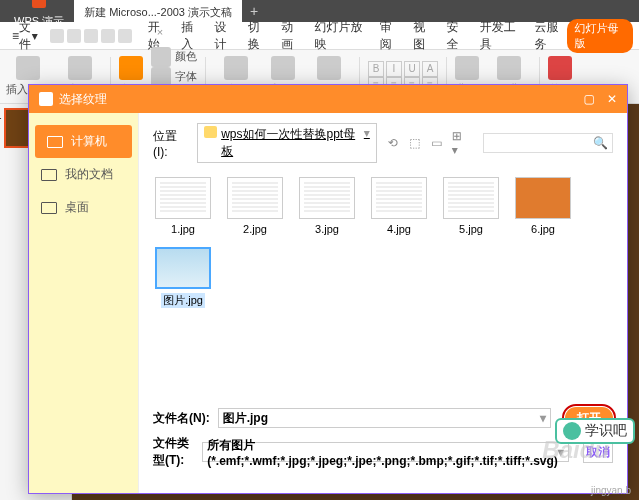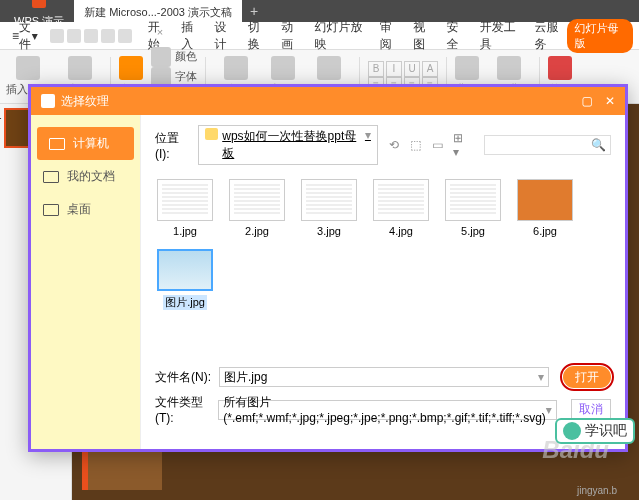--- a/index.html
+++ b/index.html
@@ -34,21 +34,21 @@
 .mini-btns { display: flex; gap: 2px; }
 .mini-btn { width: 16px; height: 16px; border: 1px solid #ccc; font-size: 10px; display: flex; align-items: center; justify-content: center; color: #aaa; }
 
 .workspace { position: absolute; top: 104px; left: 0; right: 0; bottom: 0; display: flex; background: #444; }
 .slide-panel { width: 72px; background: #f5f5f5; border-right: 1px solid #ddd; padding: 4px; }
 .slide-thumb { width: 60px; height: 40px; background: #704214; border: 2px solid #e94f1d; margin-bottom: 4px; position: relative; }
 .slide-thumb::after { content: "1"; position: absolute; left: -10px; top: 0; font-size: 10px; }
 .slide-area { flex: 1; background: #5c3a1a; display: flex; align-items: flex-end; justify-content: flex-start; padding: 10px; }
 .big-slide { width: 80px; height: 90px; background: #8b5a2b; border-left: 6px solid #e94f1d; }
 
-.dialog { position: absolute; top: 84px; left: 28px; width: 600px; height: 368px; background: #fff; border: 3px solid #8b5cf6; box-shadow: 0 4px 20px rgba(0,0,0,0.3); z-index: 100; }
+.dialog { position: absolute; top: 84px; left: 28px; width: 600px; height: 410px; background: #fff; border: 1px solid #8b5cf6; box-shadow: 0 4px 20px rgba(0,0,0,0.3); z-index: 100; }
 .dlg-title { height: 28px; background: #ff8c2a; color: #fff; display: flex; align-items: center; padding: 0 10px; font-size: 12px; }
 .dlg-title-icon { width: 14px; height: 14px; background: #fff; border-radius: 2px; margin-right: 6px; }
 .dlg-title-ctrl { margin-left: auto; display: flex; gap: 12px; }
 .dlg-title-ctrl span { cursor: pointer; }
 .dlg-body { display: flex; height: calc(100% - 28px); }
 .dlg-sidebar { width: 110px; background: #fef9c3; border-right: 1px solid #eee; padding: 12px 0; }
 .sb-item { padding: 8px 12px; display: flex; align-items: center; gap: 8px; font-size: 12px; color: #555; cursor: pointer; }
 .sb-item.active { background: #ff8c2a; color: #fff; border-radius: 3px; margin: 0 6px; }
 .sb-icon { width: 16px; height: 12px; border: 1px solid currentColor; border-radius: 1px; }
 .dlg-main { flex: 1; display: flex; flex-direction: column; padding: 10px 14px; }
@@ -61,31 +61,31 @@
 .search-box { border: 1px solid #ddd; width: 140px; height: 20px; margin-left: 8px; display: flex; align-items: center; justify-content: flex-end; padding-right: 4px; color: #aaa; }
 .file-grid { flex: 1; display: flex; gap: 12px; align-content: flex-start; flex-wrap: wrap; padding-top: 4px; }
 .file-item { width: 60px; display: flex; flex-direction: column; align-items: center; gap: 4px; font-size: 11px; cursor: pointer; }
 .file-thumb { width: 56px; height: 42px; border: 1px solid #ccc; background: #fff; position: relative; }
 .file-thumb.sel { border: 2px solid #4aa8ff; }
 .file-thumb.orange-bg { background: #e07b2e; }
 .file-thumb.sky-bg { background: linear-gradient(#b8dcf0,#e0f0f8); }
 .thumb-inner { position: absolute; inset: 4px; background: repeating-linear-gradient(#eee, #eee 2px, #fff 2px, #fff 4px); }
 .file-name.sel { background: #cce6ff; padding: 0 2px; }
 .dlg-footer { padding: 8px 0; font-size: 12px; }
-.f-row { display: flex; align-items: center; gap: 8px; margin-bottom: 6px; }
+.f-row { display: flex; align-items: center; gap: 8px; margin-bottom: 6px; font-weight: bold; }
 .f-input { border: 1px solid #ccc; flex: 1; padding: 2px 4px; height: 20px; display: flex; align-items: center; justify-content: space-between; }
 .f-input span:last-child { color: #999; }
 .f-btn { width: 48px; height: 22px; background: #ff8c2a; color: #fff; display: flex; align-items: center; justify-content: center; cursor: pointer; margin-left: 6px; }
 .f-btn.cancel { background: #fff; color: #8b5cf6; border: 1px solid #ccc; }
 .f-btn.open { outline: 2px solid #c00; outline-offset: 1px; border-radius: 12px; }
 
 .watermark-bd { position: absolute; right: 30px; bottom: 36px; color: rgba(200,200,200,0.6); font-size: 24px; font-style: italic; font-weight: bold; z-index: 200; }
 .watermark-xsb { position: absolute; right: 4px; bottom: 56px; z-index: 200; background: #fff; border: 2px solid #4ac0a0; border-radius: 6px; padding: 2px 6px; font-size: 14px; color: #333; display: flex; align-items: center; gap: 4px; }
 .xsb-icon { width: 18px; height: 18px; background: #4ac0a0; border-radius: 50%; }
-.wm-foot { position: absolute; right: 22px; bottom: 4px; font-size: 10px; color: #aaa; z-index: 200; }
+.wm-foot { position: absolute; right: 8px; bottom: 4px; font-size: 10px; color: #aaa; z-index: 200; }
 </style>
 </head>
 <body>
 
 <div class="titlebar">
   <div class="tab">
     <span class="tab-icon tab-wps"></span>
     <span>WPS 演示</span>
   </div>
   <div class="tab active">

